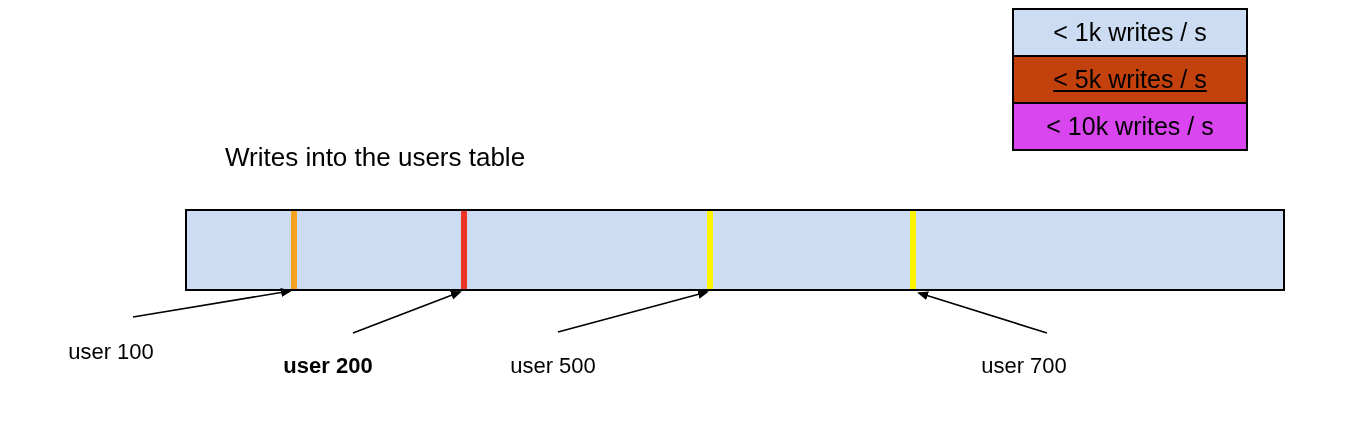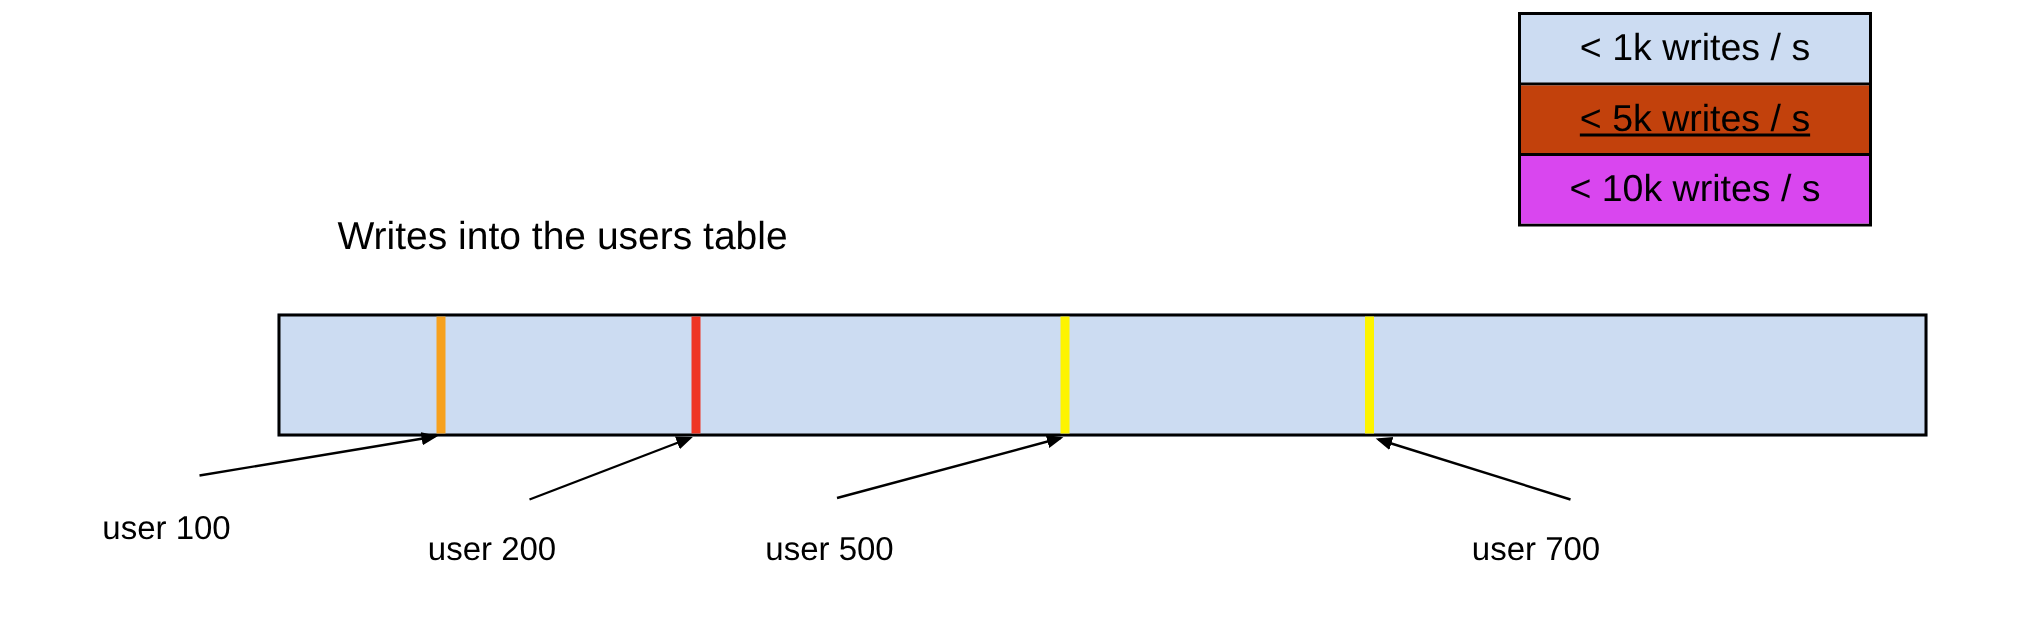--- a/index.html
+++ b/index.html
@@ -100,21 +100,21 @@
     <g id="arrow-lines">
         <line x1="133" y1="317" x2="290" y2="291" stroke="#000000" stroke-width="1.6" marker-end="url(#arrowhead)"></line>
         <line x1="353" y1="333" x2="460" y2="292" stroke="#000000" stroke-width="1.6" marker-end="url(#arrowhead)"></line>
         <line x1="558" y1="332" x2="707" y2="292" stroke="#000000" stroke-width="1.6" marker-end="url(#arrowhead)"></line>
         <line x1="1047" y1="333" x2="919" y2="293" stroke="#000000" stroke-width="1.6" marker-end="url(#arrowhead)"></line>
       </g>
   </svg>
 
   <div id="labels">
       <div class="user-label" style="left: 111px; top: 352px;">user 100</div>
-      <div class="user-label" style="left: 328px; top: 366px;">user 200</div>
+      <div class="user-label" style="left: 328px; top: 366px; font-weight: bold;">user 200</div>
       <div class="user-label" style="left: 553px; top: 366px;">user 500</div>
       <div class="user-label" style="left: 1024px; top: 366px;">user 700</div>
     </div>
 
   <div class="legend" id="legend">
       <div class="legend-row" style="background: rgb(204, 220, 242);">
         <span>&lt; 1k writes / s</span>
       </div>
       <div class="legend-row" style="background: #c2410c; text-decoration: underline;">
         <span>&lt; 5k writes / s</span>

